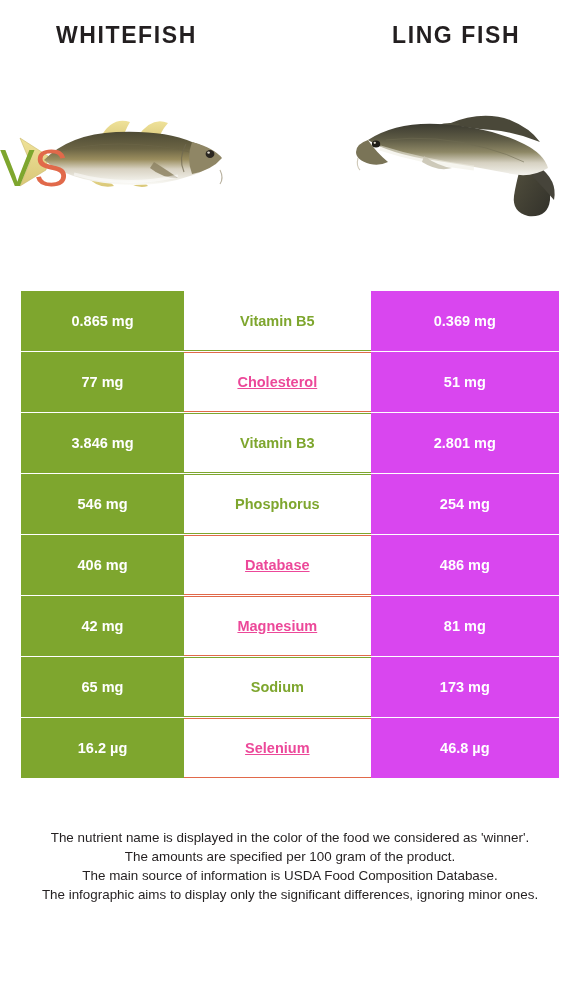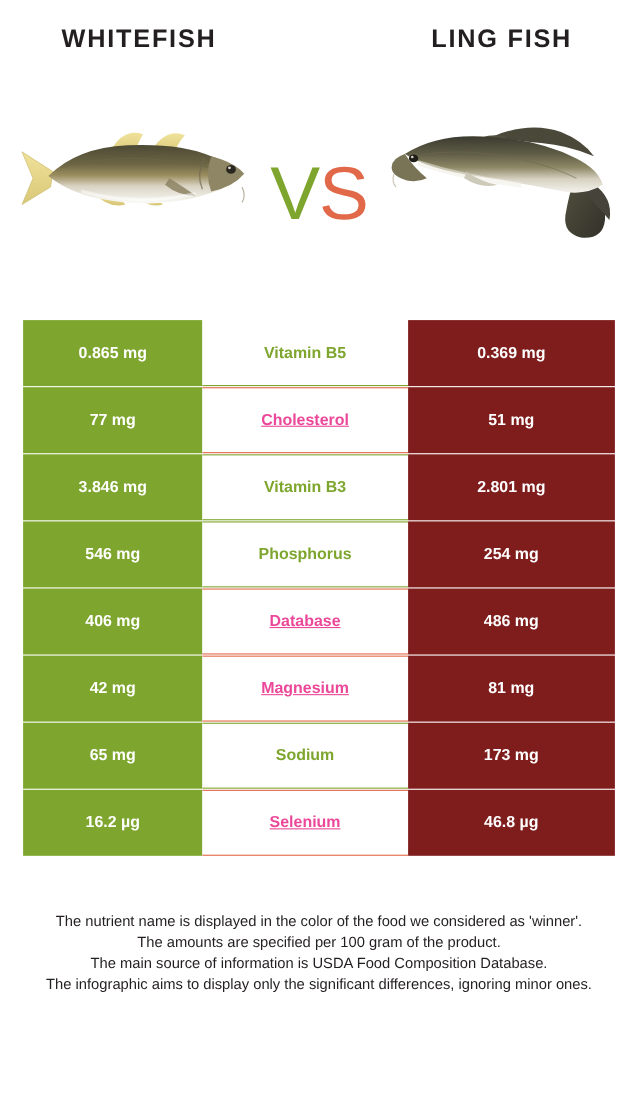--- a/index.html
+++ b/index.html
@@ -31,22 +31,21 @@
     white-space: nowrap;
   }
   .title-left  { left: 56px; }
   .title-right { left: 392px; }
 
   .vs {
     position: absolute;
     left: 0;
     right: 0;
     top: 142px;
-    text-align: center;
-    font-size: 68px;
+    font-size: 52px;
     font-weight: 400;
     line-height: 1;
     letter-spacing: -1px;
     z-index: 4;
     pointer-events: none;
   }
   .vs .v { color: #7ea62e; }
   .vs .s { color: #e1694a; }
 
   
@@ -87,21 +86,21 @@
   .cell-mid {
     width: 206px;
     background: #ffffff;
     font-size: 14.5px;
     font-weight: 700;
     border-top: 1px solid transparent;
     border-bottom: 1px solid transparent;
   }
   .cell-right {
     width: 208px;
-    background: #7f1d1d;
+    background: #d946ef;
     color: #ffffff;
   }
   .row.win-green .cell-mid {
     color: #7ea62e;
     border-top-color: #7ea62e;
     border-bottom-color: #7ea62e;
   }
   .row.win-orange .cell-mid {
     color: #ec4899;
     border-top-color: #e1694a;

